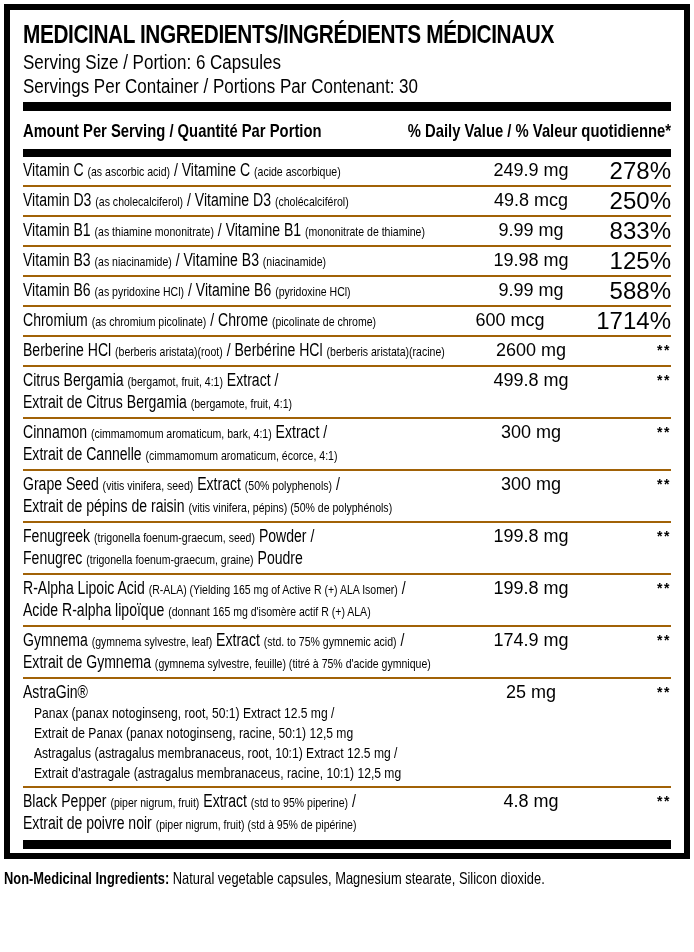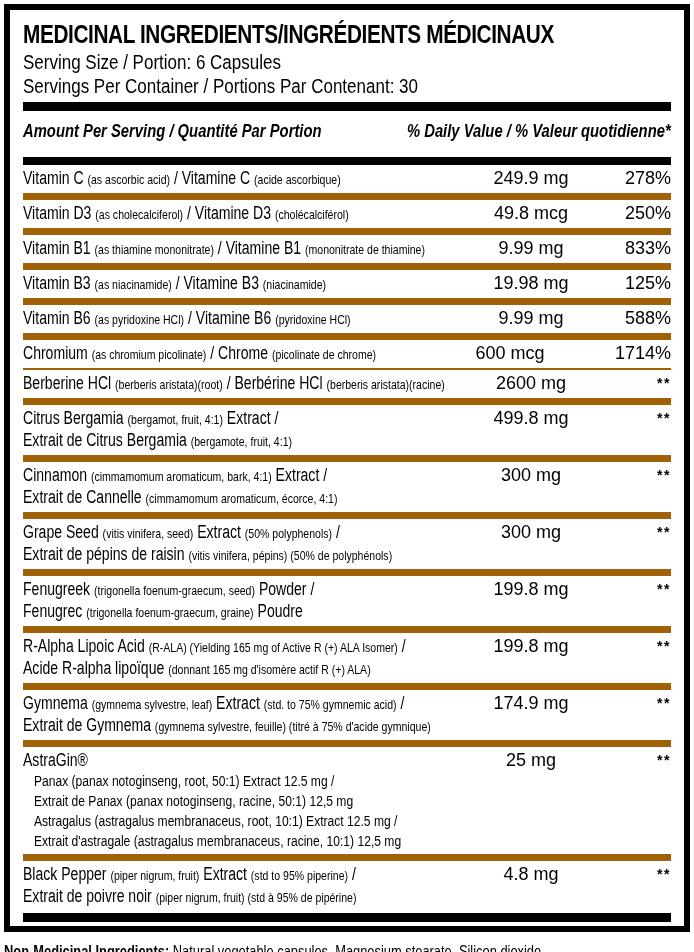--- a/index.html
+++ b/index.html
@@ -29,51 +29,51 @@
   .serving {
     font-size:20px;
     line-height:24px;
     white-space:nowrap;
     transform:scaleX(0.85);
     transform-origin:0 50%;
   }
   .bar { height:9px; background:#000; margin-top:4px; }
   .bar-mid { height:8px; background:#000; }
   .bar-foot { height:9px; background:#000; margin-top:2px; }
-  .colhead { position:relative; height:46px;font-style:italic; }
+  .colhead { position:relative; height:38px; }
   .colhead span {
     position:absolute; top:9px;
     font-weight:700; font-size:18.5px; white-space:nowrap;
   }
   .ch-left  { left:0;  transform:scaleX(0.8); transform-origin:0 50%; }
   .ch-right { right:0; transform:scaleX(0.8); transform-origin:100% 50%; }
 
   .tbl { }
   .row {
     display:grid;
     grid-template-columns:minmax(0,1fr) 112px 84px;
     align-items:start;
     padding:3px 0 3px 0;
-    border-bottom:7px solid #a16207;
+    border-bottom:2px solid #a16207;
   }
   .row:last-child { border-bottom:none; }
   .row.thick-bottom { border-bottom-width:2px;gap:21px; }
   .name { grid-column:1; line-height:21px; }
   .l2   { grid-column:1; line-height:20px; }
   .sub  { grid-column:1; font-size:15.5px; line-height:20px; padding-left:14px; }
   .condense { white-space:nowrap; transform:scaleX(0.78); transform-origin:0 50%; }
   .seg-lg { font-size:18px; }
   .seg-sm { font-size:13.5px; }
   .amt {
     grid-column:2; grid-row:1;
     text-align:center; font-size:18px; line-height:21px; white-space:nowrap;
   }
   .dv {
     grid-column:3; grid-row:1;
-    text-align:right; font-size:18px; line-height:21px; white-space:nowrap;
+    text-align:right; font-size:24px; line-height:21px; white-space:nowrap;
   }
   .dv.stars { font-size:14px; font-weight:700; letter-spacing:1.5px; line-height:16px; padding-top:2px; }
 
   .foots { padding:6px 0 5px 0; }
   .footline { font-size:19px; line-height:23px; white-space:nowrap;
               transform:scaleX(0.85); transform-origin:0 50%; }
   .footline b { font-weight:700; }
 
   .nonmed { margin:8px 2px 0 4px; }
   .nm-line { font-size:16.5px; line-height:23px; white-space:nowrap;

